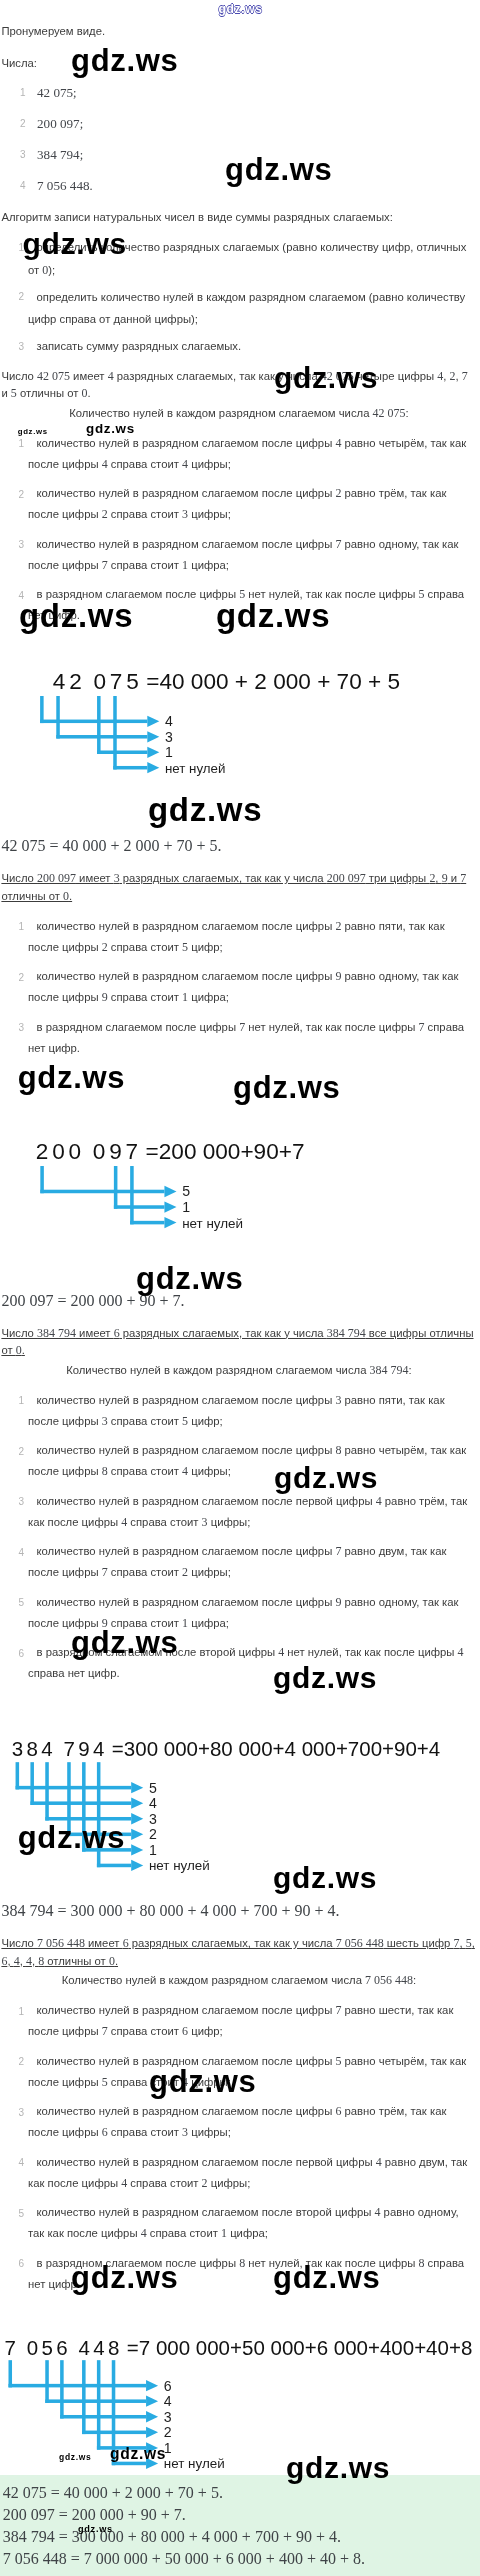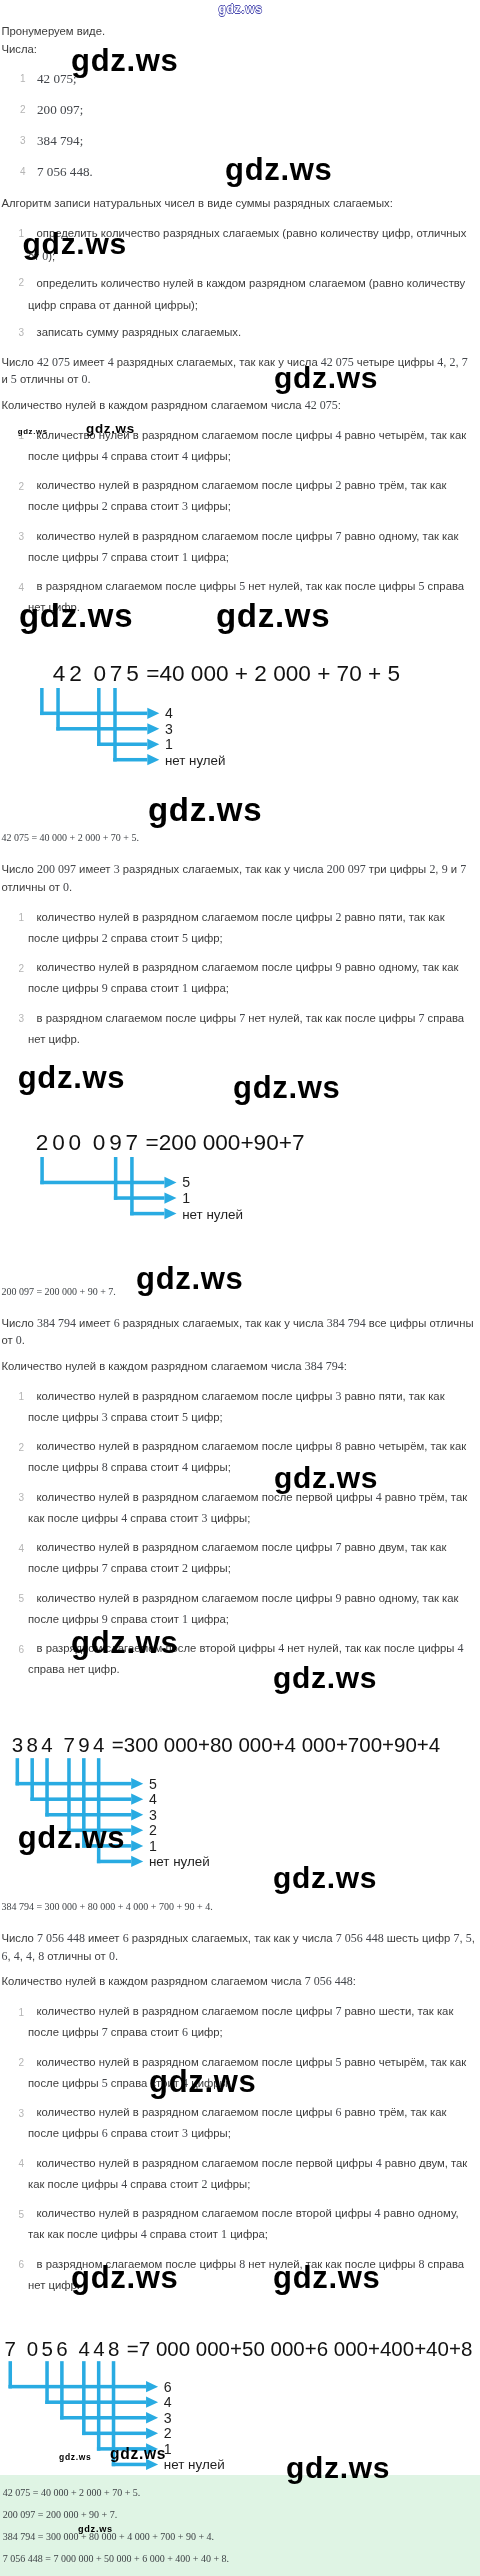--- a/index.html
+++ b/index.html
@@ -12,42 +12,42 @@
   #wm-layer .wm{position:absolute;font-weight:700;color:#000;line-height:1;letter-spacing:0.7px;white-space:nowrap;}
   .wm-top{
     position:absolute;left:50%;transform:translateX(-50%);top:2.1px;
     font-size:12px;font-weight:700;letter-spacing:0.7px;
     color:#fff;
     text-shadow:-0.7px 0 #4a4ab0,0.7px 0 #4a4ab0,0 -0.7px #4a4ab0,0 0.7px #4a4ab0;
   }
   
   .body-p{margin:0 0 0 1.4px;max-width:475px;font-size:11.3px;line-height:17.7px;}
   .p-intro1{margin-top:24px;line-height:14px;}
-  .p-intro2{margin-top:4px;line-height:14px;}
+  .p-intro2{margin-top:18px;line-height:14px;}
   .p-algo{margin-top:7px;line-height:14px;}
-  .mt14{margin-top:10px;} .mt10{margin-top:15px;} .mt4{margin-top:8px;}
+  .mt14{margin-top:10px;} .mt10{margin-top:15px;text-decoration:underline;} .mt4{margin-top:2px;text-align:center;}
   ol{list-style:none;margin:0;padding:0;}
   ol li{position:relative;padding:0 11.3px 0 28px;}
   .li-num{position:absolute;left:18.4px;top:0.7px;color:#b4b4b4;font-size:10px;}
   .li-text{display:block;text-indent:8.5px;}
   
   .numbers{margin-top:15.6px;}
   .numbers li{margin-bottom:17px;line-height:14px;padding-left:37px;}
   .numbers .li-num{left:20px;}
   .numbers .li-text{font-family:"Liberation Serif",serif;font-size:12.4px;color:#3f4246;text-indent:0;}
   
   .steps{margin-top:12.7px;}
   .steps li{line-height:22.6px;margin-bottom:4.2px;font-size:11.3px;}
   
   .items{margin-top:10px;}
   .items li{line-height:21px;margin-bottom:8.5px;font-size:11.3px;}
   
   .num{font-family:"Liberation Serif",serif;font-size:1.06em;color:#43464b;}
   
-  .formula{font-family:"Liberation Serif",serif;font-size:10px;color:#3f4347;line-height:17px;margin-left:1.4px;}
+  .formula{font-family:"Liberation Serif",serif;font-size:16px;color:#3f4347;line-height:17px;margin-left:1.4px;}
   .concl0{margin-top:51px;} .concl1{margin-top:51px;} .concl2{margin-top:18.4px;} .concl3{margin-top:10px;}
   
   .diagram{position:relative;color:#121212;}
   .diagram .eq{white-space:nowrap;font-weight:400;}
   .dchar{display:inline-block;text-align:center;}
   .drhs{white-space:pre;padding-left:5.7px;}
   .d0{margin-top:42px;} .d0 .eq{font-size:22.6px;padding-left:51px;line-height:28px;}
   .d1{margin-top:79px;} .d1 .eq{font-size:22.6px;padding-left:34px;line-height:28px;}
   .d2{margin-top:52px;} .d2 .eq{font-size:20.5px;padding-left:10px;line-height:25.4px;}
   .d3{margin-top:40px;} .d3 .eq{font-size:20.5px;padding-left:2.8px;line-height:25.4px;}

